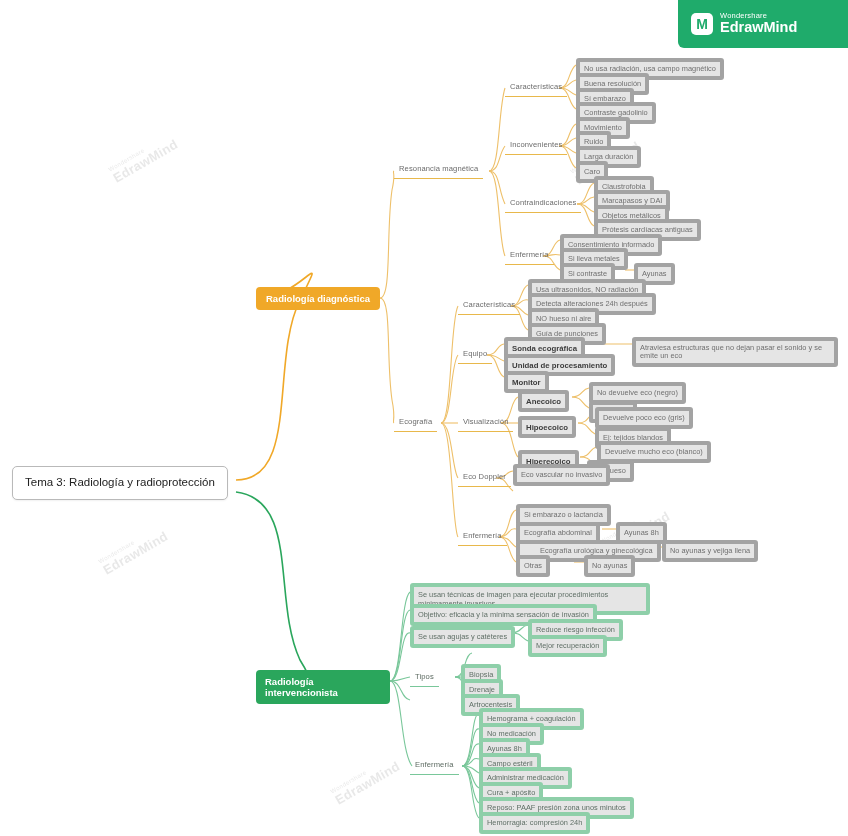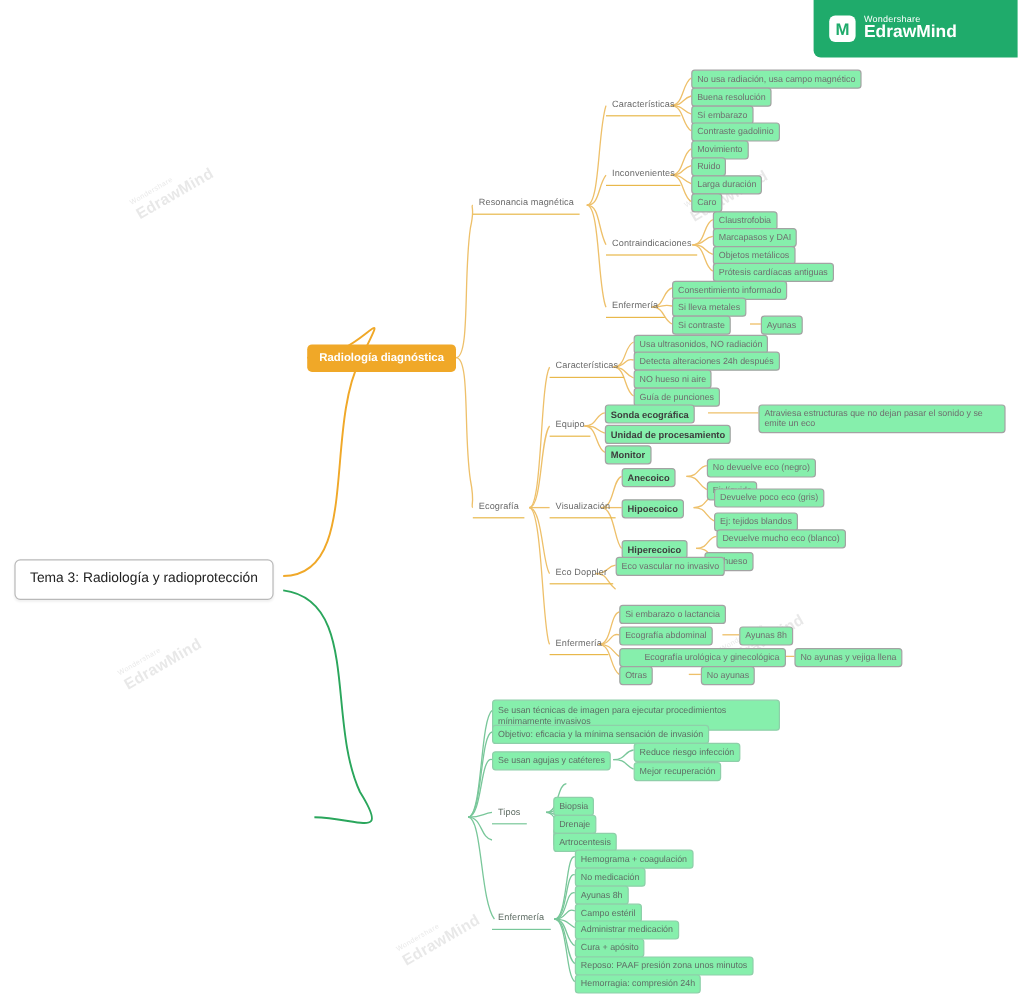--- a/index.html
+++ b/index.html
@@ -77,23 +77,23 @@
   .lvl2 {
     font-size: 7.6px;
     padding: 3px 5px 4px 5px;
     color: #6b6b6b;
     border-bottom: 1px solid #e8b84b;
     letter-spacing: .1px;
   }
   .lvl2.g { border-bottom-color: #79c79a; color: #5d6b62; }
 
   .leaf {
-    border: 1px solid #a3a3a3;
+    border: 4px solid #a3a3a3;
     border-radius: 3px;
-    background: #86efac;
+    background: #e5e5e5;
     color: #6f6f6f;
     font-size: 7.4px;
     padding: 2.5px 4px;
   }
   .leaf.mid  { font-weight: bold; color: #3d3d3d; font-size: 7.8px; }
   .leaf.g { border-color: #8ecfa9; color: #5f6f66; }
   .leaf.wrap { white-space: normal; line-height: 1.3; }
 </style>
 </head>
 <body>
@@ -227,20 +227,21 @@
     <div class="logo"></div>
     <div class="txt">
       <span class="small">Wondershare</span>
       <span class="big">EdrawMind</span>
     </div>
   </div>
 
   <div class="node root" style="left:12px; top:466px;">Tema 3: Radiología y radioprotección</div>
 
   <div class="node branch orange" style="left:256px; top:287px; width:124px;">Radiología diagnóstica</div>
+  <div class="node branch green" style="left:256px; top:670px; width:134px;">Radiología intervencionista</div>
 
   <div class="node lvl2" style="left:394px; top:162px;">Resonancia magnética</div>
 
   <div class="node lvl2" style="left:505px; top:80px;">Características</div>
   <div class="node leaf" style="left:576px; top:58px;">No usa radiación, usa campo magnético</div>
   <div class="node leaf" style="left:576px; top:73px;">Buena resolución</div>
   <div class="node leaf" style="left:576px; top:88px;">Sí embarazo</div>
   <div class="node leaf" style="left:576px; top:102px;">Contraste gadolinio</div>
 
   <div class="node lvl2" style="left:505px; top:138px;">Inconvenientes</div>

